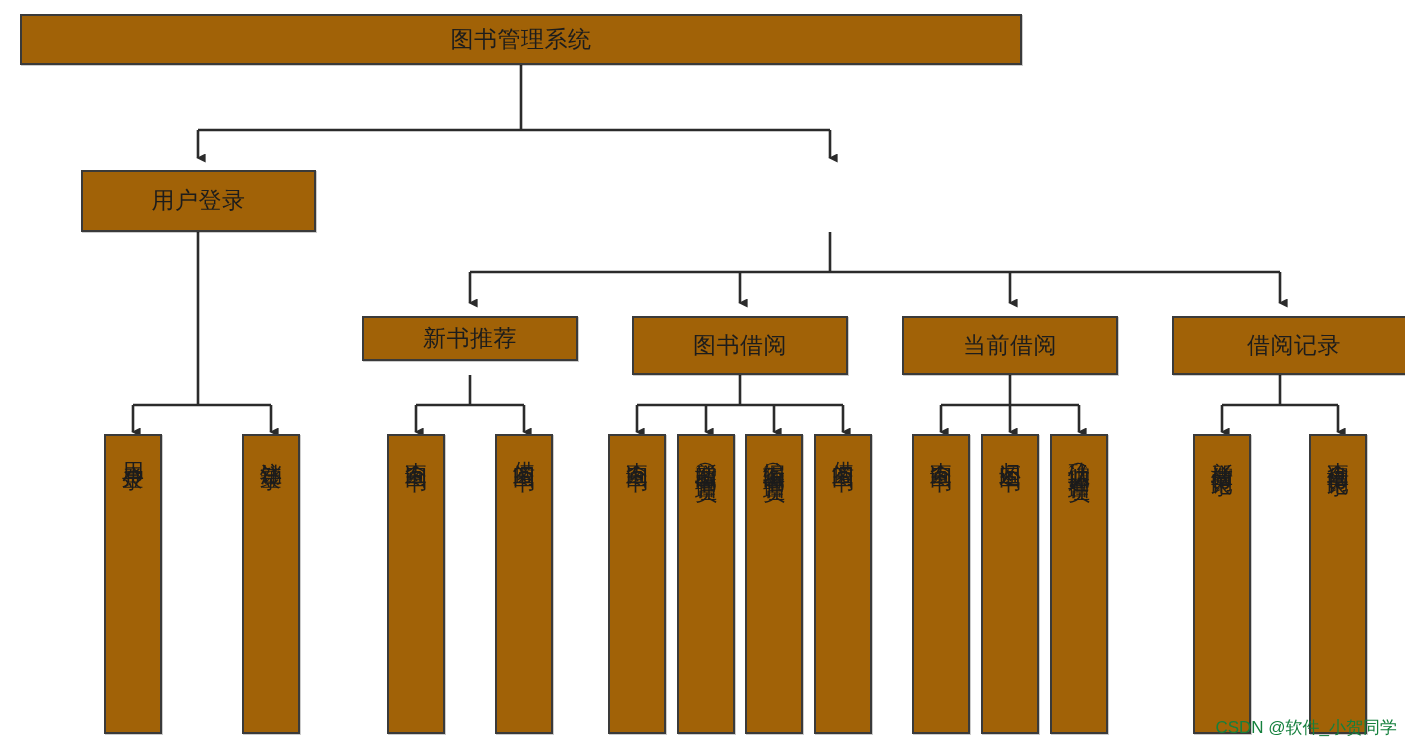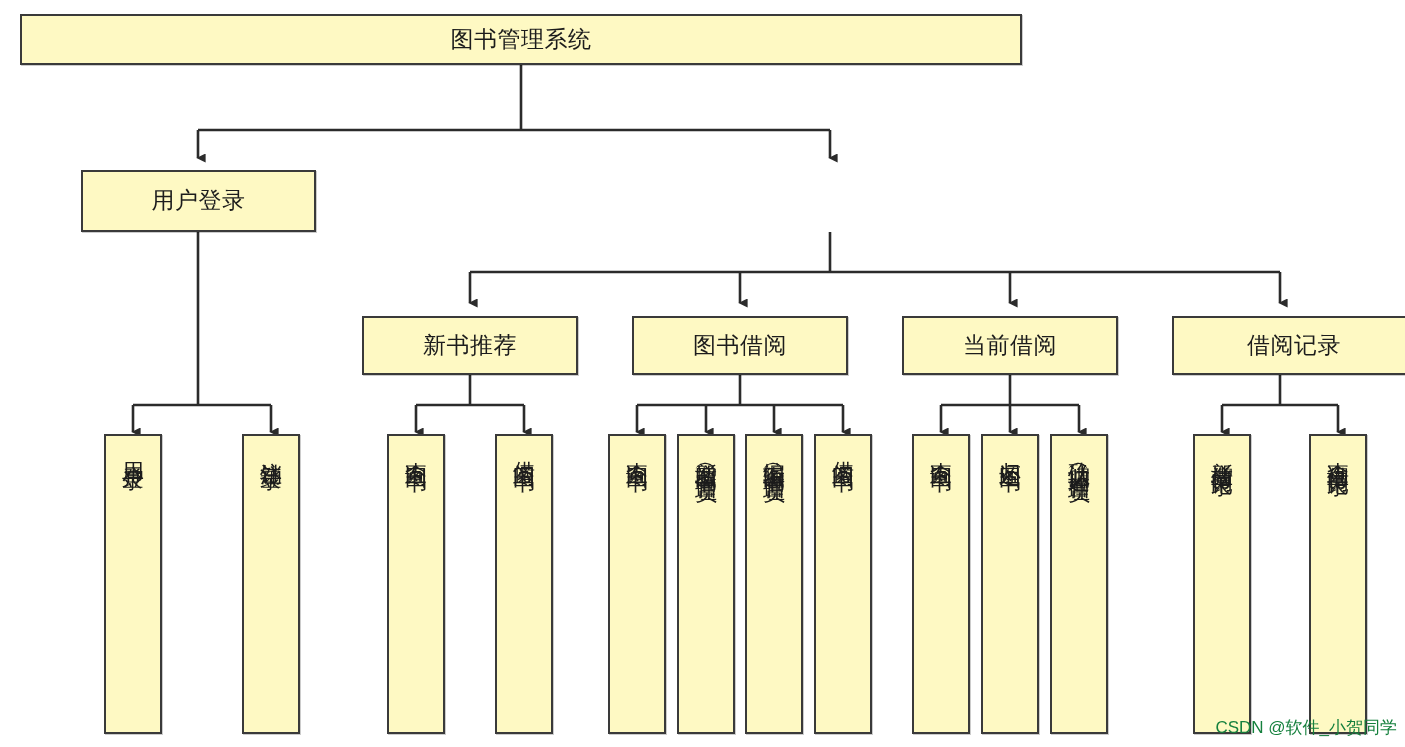--- a/index.html
+++ b/index.html
@@ -22,21 +22,21 @@
     left: 0;
     top: 0;
     width: 1405px;
     height: 747px;
     pointer-events: none;
   }
   .node {
     position: absolute;
     box-sizing: border-box;
     border: 2px solid #3a3a3a;
-    background: #fef9c3;
+    background: #a16207;
     display: flex;
     align-items: center;
     justify-content: center;
     color: #1c1c1c;
     box-shadow: 1px 1px 0 rgba(0,0,0,0.20);
   }
   .node .label {
     display: block;
     line-height: 1.18;
     letter-spacing: 0.5px;
@@ -127,21 +127,21 @@
   </svg>
 
   <div class="node root horiz" style="left:20px; top:14px; width:1002px; height:51px;">
     <span class="label">图书管理系统</span>
   </div>
 
   <div class="node horiz" style="left:81px; top:170px; width:235px; height:62px;">
     <span class="label">用户登录</span>
   </div>
 
-  <div class="node horiz" style="left:362px; top:316px; width:216px; height:59px;">
+  <div class="node horiz" style="left:362px; top:316px; width:216px; height:45px;">
     <span class="label">新书推荐</span>
   </div>
   <div class="node horiz" style="left:632px; top:316px; width:216px; height:59px;">
     <span class="label">图书借阅</span>
   </div>
   <div class="node horiz" style="left:902px; top:316px; width:216px; height:59px;">
     <span class="label">当前借阅</span>
   </div>
   <div class="node horiz" style="left:1172px; top:316px; width:244px; height:59px;">
     <span class="label">借阅记录</span>

